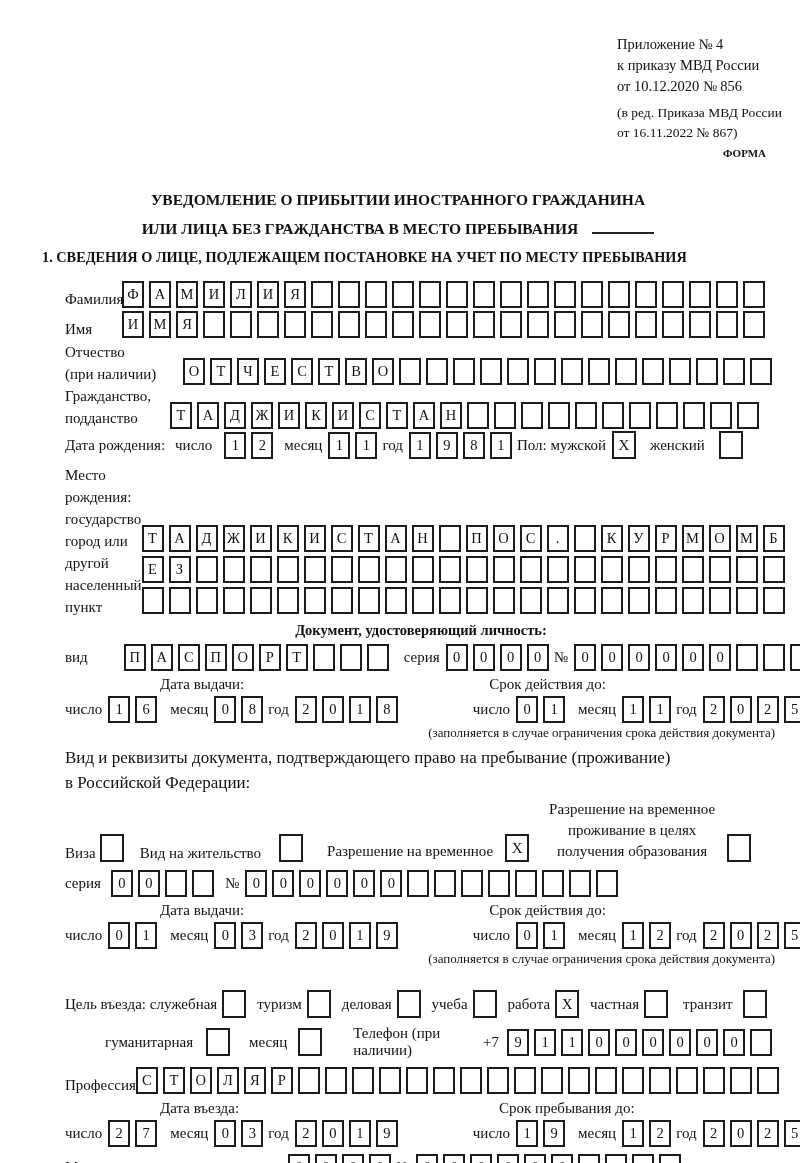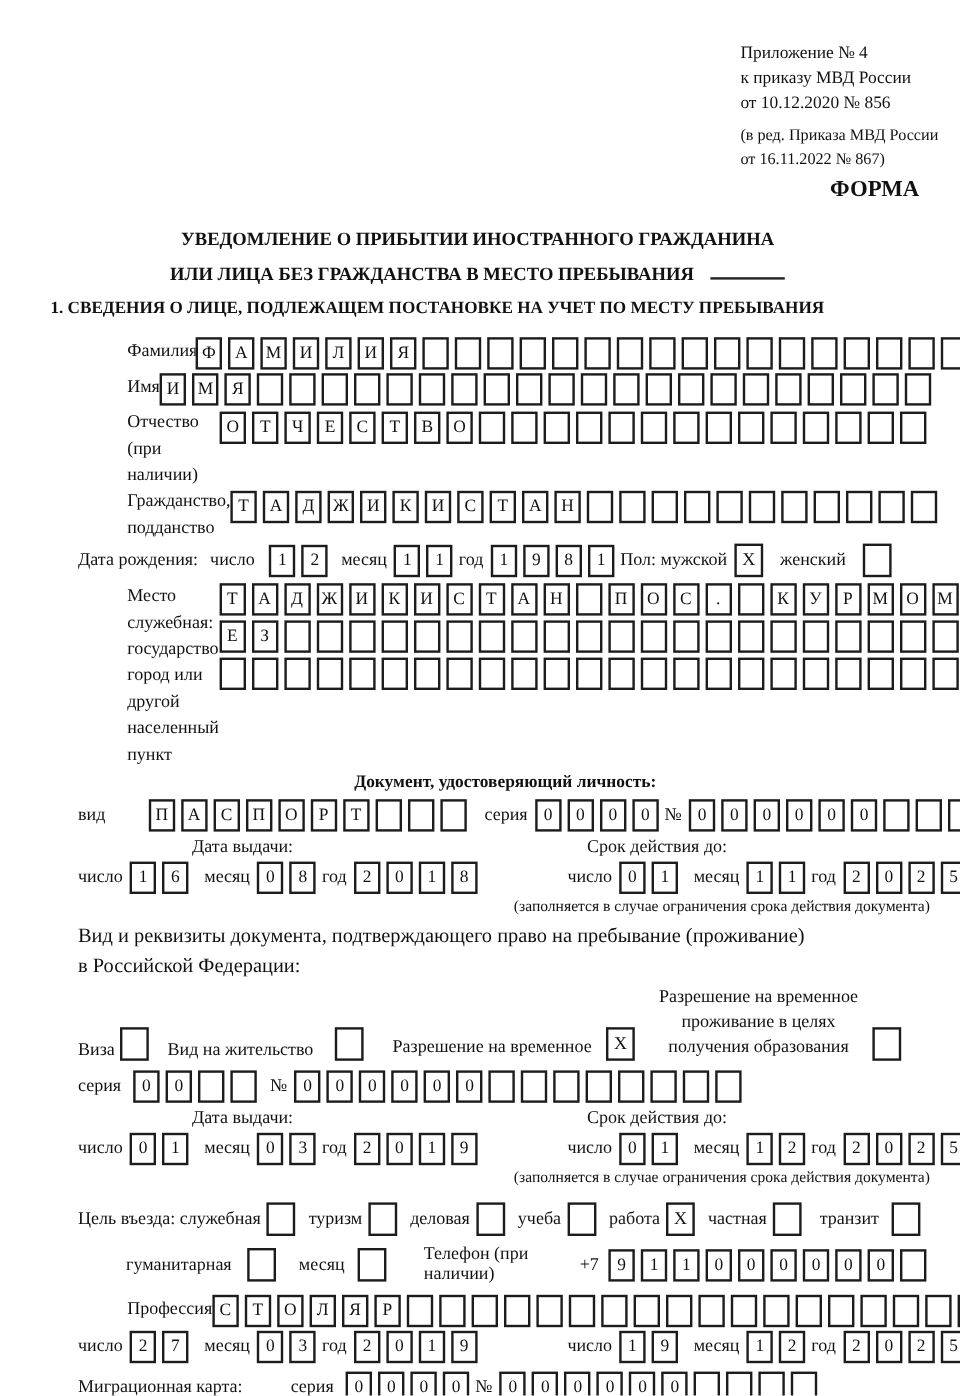--- a/index.html
+++ b/index.html
@@ -4,30 +4,30 @@
 <style>
   * { margin:0; padding:0; box-sizing:border-box; }
   html,body { background:#fff; }
   body {
     width:800px; height:1163px; position:relative; overflow:hidden;
     font-family:"Liberation Serif","DejaVu Serif",serif;
     color:#111; font-size:15px;
   }
   .appendix { position:absolute; left:617px; top:34px; line-height:21px; font-size:14.5px; }
   .amendment { position:absolute; left:617px; top:103px; line-height:20px; font-size:13.5px; }
-  .forma { position:absolute; right:34px; top:147px; font-weight:bold; font-size:19px; }
+  .forma { position:absolute; right:34px; top:147px; font-weight:bold; font-size:11px; }
   .title { position:absolute; top:185px; left:0; width:796px; text-align:center;
            font-weight:bold; font-size:15.5px; line-height:29px; }
   .title .uline { display:inline-block; width:62px; border-bottom:2px solid #222;
            height:14px; margin-left:14px; }
   .section-head { position:absolute; top:249px; left:42px; width:740px;
            font-weight:bold; font-size:14.3px; }
   .form { position:absolute; top:281px; left:65px; width:712px; }
 
-  .row { display:flex; align-items:flex-start; margin-bottom:3px;margin-left:41px; }
+  .row { display:flex; align-items:flex-end; margin-bottom:3px; }
   .row .lbl { padding-top:4px; }
   .cells { display:flex; flex-wrap:nowrap; }
   .cell {
     width:22px; height:27px; border:2px solid #1c1c1c; margin-right:5px;
     display:inline-block; text-align:center; font-size:14.5px; line-height:23px;
     flex:0 0 auto; background:#fff;
   }
   .cb {
     display:inline-block; width:24px; height:28px; border:2px solid #1c1c1c;
     text-align:center; font-size:15px; line-height:24px; flex:0 0 auto; background:#fff;
@@ -212,21 +212,21 @@
         <span class="cell">1</span>
       </div>
     <span class="w">Пол: мужской</span>
     <span class="cb">X</span>
     <span class="w" style="margin-left:14px;">женский</span>
     <span class="cb" style="margin-left:8px;"></span>
   </div>
 
   <div class="row" style="margin-top:5px;">
     <div class="lblblock" style="width:130px;">
-      <div>Место служебная:</div>
+      <div>Место рождения:</div>
       <div>государство</div>
       <div>город или другой</div>
       <div>населенный пункт</div>
     </div>
     <div class="stack">
       <div class="cells">
           <span class="cell">Т</span>
           <span class="cell">А</span>
           <span class="cell">Д</span>
           <span class="cell">Ж</span>
@@ -469,21 +469,21 @@
     <span class="w">год</span>
     <div class="cells">
         <span class="cell">2</span>
         <span class="cell">0</span>
         <span class="cell">2</span>
         <span class="cell">5</span>
       </div>
   </div>
   <div class="note">(заполняется в случае ограничения срока действия документа)</div>
 
-  <div class="purpose-row" style="margin-top:13px;font-family:Liberation Serif, serif;">
+  <div class="purpose-row" style="margin-top:23px;font-family:Liberation Serif, serif;">
     <span>Цель въезда: служебная</span>
     <span class="cb"></span>
     <span style="margin-left:6px;">туризм</span>
     <span class="cb"></span>
     <span style="margin-left:6px;">деловая</span>
     <span class="cb"></span>
     <span style="margin-left:6px;">учеба</span>
     <span class="cb"></span>
     <span style="margin-left:6px;">работа</span>
     <span class="cb">X</span>
@@ -537,20 +537,24 @@
         <span class="cell"></span>
         <span class="cell"></span>
         <span class="cell"></span>
         <span class="cell"></span>
         <span class="cell"></span>
         <span class="cell"></span>
         <span class="cell"></span>
       </div>
   </div>
 
+  <div class="dates-head" style="margin-top:6px;">
+    <span style="margin-left:95px;">Дата въезда:</span>
+    <span style="margin-left:260px;">Срок пребывания до:</span>
+  </div>
   <div class="dates-row">
     <span class="w">число</span>
     <div class="cells">
         <span class="cell">2</span>
         <span class="cell">7</span>
       </div>
     <span class="w" style="margin-left:8px;">месяц</span>
     <div class="cells">
         <span class="cell">0</span>
         <span class="cell">3</span>

